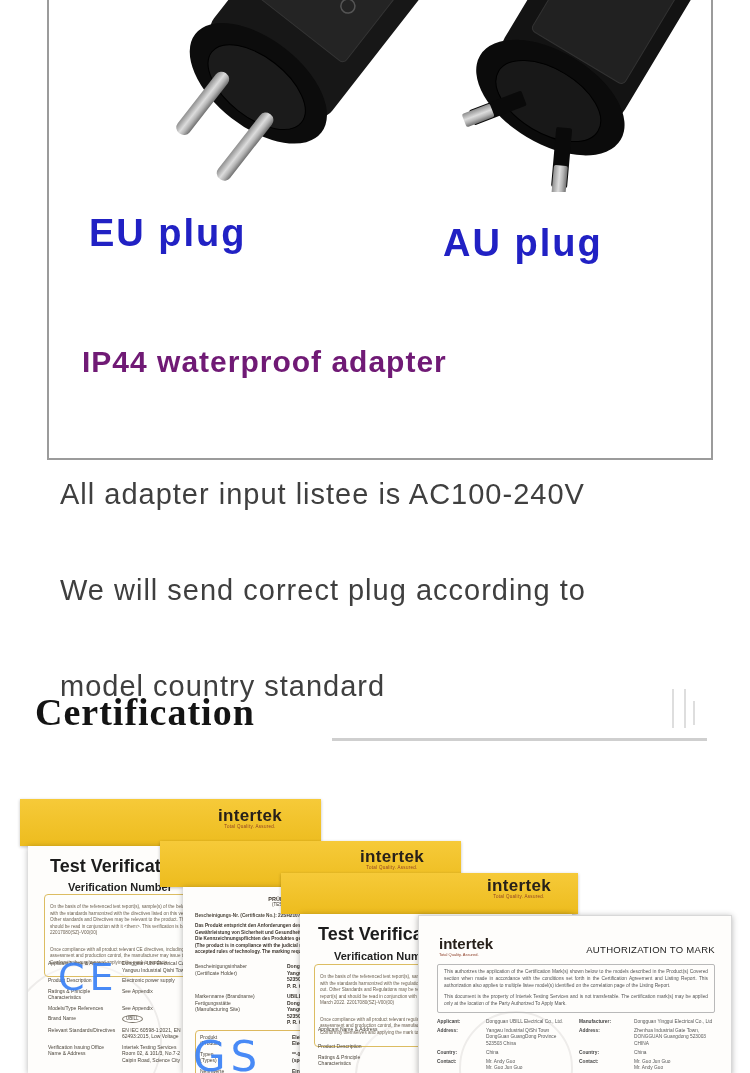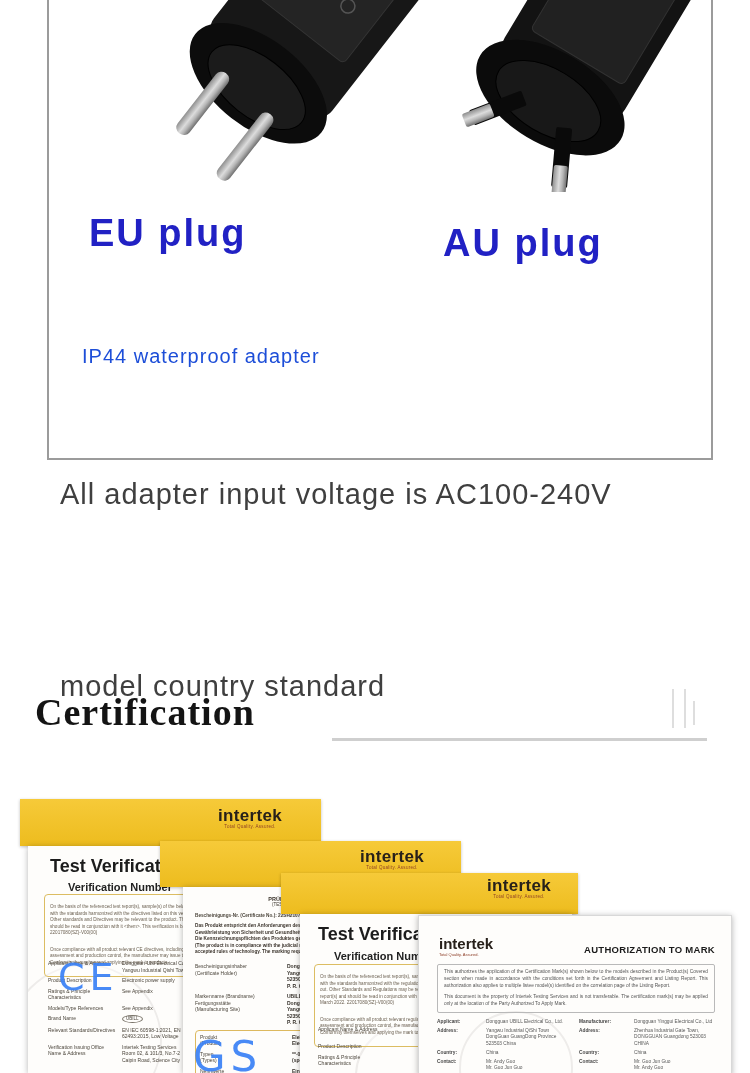--- a/index.html
+++ b/index.html
@@ -3,21 +3,21 @@
 <meta charset="utf-8">
 <style>
   html,body{margin:0;padding:0}
   body{width:750px;height:1073px;position:relative;overflow:hidden;background:#fff;
        font-family:"Liberation Sans",sans-serif;color:#222}
 
   
   .pbox{position:absolute;left:47px;top:-12px;width:662px;height:468px;border:2px solid #9b9b9b;background:#fff}
   .plugs{position:absolute;left:2px;top:10px;width:654px;height:192px}
   .plug-label{position:absolute;font-size:38px;font-weight:600;color:#2121c4;letter-spacing:2px}
-  .cap{position:absolute;font-size:20px;color:#1d4ed8;letter-spacing:1px;font-weight:400}
+  .cap{position:absolute;font-size:30px;color:#701a75;letter-spacing:1px;font-weight:700}
 
   
   .desc{position:absolute;left:60px;top:470px;font-size:29px;color:#3f3f3f;letter-spacing:1px;line-height:48px;white-space:pre-line}
 
   
   .certhead{position:absolute;left:35px;top:690px;font-size:38px;font-weight:800;color:#141414;letter-spacing:1px;
             font-family:Liberation Serif, serif}
   .hr{position:absolute;left:332px;top:738px;width:375px;height:3px;background:#cfcfcf}
   .tick{position:absolute;width:2px;background:#dedede}
 
@@ -49,21 +49,21 @@
   .c2no{position:absolute;font-size:4.7px;color:#4c463c;font-weight:700}
   .c2para{position:absolute;font-size:4.7px;font-weight:700;color:#3a332b;line-height:1.4;white-space:pre-line}
   .c2lower{border:1px solid #ddb95e;border-radius:4px;padding:3px 4px;margin-top:2px}
   .redmark{position:absolute;font-weight:400;color:#3b82f6;opacity:.93;letter-spacing:5px;
            font-family:"DejaVu Sans","Liberation Sans",sans-serif;line-height:1}
   .ukca{position:absolute;font-size:7.5px;font-weight:800;line-height:.95;color:#141414;text-align:left}
   .oval{display:inline-block;border:1px solid #7a746a;border-radius:50%;padding:0 3px;font-size:4.5px}
   .wm{position:absolute;border:2px solid #eeecea;border-radius:50%}
 
   
-  .amh{position:absolute;font-size:9.5px;font-weight:700;color:#1a1a1a;letter-spacing:.3px}
+  .amh{position:absolute;font-size:9.5px;font-weight:400;color:#1a1a1a;letter-spacing:.3px}
   .ambox{position:absolute;border:1px solid #b9b9b9;border-radius:2px;font-size:4.8px;color:#555;
          line-height:1.45;padding:4px 6px;white-space:normal;text-align:justify}
   .ambox .p2{margin-top:4px}
   .c4col{position:absolute}
   .c4row{display:flex;gap:5px;font-size:4.8px;line-height:1.3;margin-bottom:3px}
   .c4row .l{width:44px;flex:none;font-weight:700;color:#474747}
   .c4row .v{color:#585858;white-space:pre-line}
 </style>
 </head>
 <body>
@@ -124,22 +124,22 @@
         </g>
       </g>
     </g>
   </svg>
 
   <div class="plug-label" style="left:394px;top:232px">AU plug</div>
   <div class="plug-label" style="left:40px;top:222px">EU plug</div>
   <div class="cap" style="left:33px;top:355px">IP44 waterproof adapter</div>
 </div>
 
-<div class="desc"><span>All adapter input voltage is AC100-240V</span><br>
-<br>
+<div class="desc"><span>All adapter input listee is AC100-240V</span><br>
+<span>We will send correct plug according to</span><br>
 <span>model country standard</span></div>
 
 <div class="certhead">Certification</div>
 <div class="hr"></div>
 <div class="tick" style="left:672px;top:689px;height:39px"></div>
 <div class="tick" style="left:684px;top:689px;height:39px"></div>
 <div class="tick" style="left:693px;top:701px;height:24px"></div>
 
 <div class="ribbon" style="left:20px;top:799px;width:301px;height:47px;z-index:10">
   <div class="ilogo" style="left:150px;top:8px">

